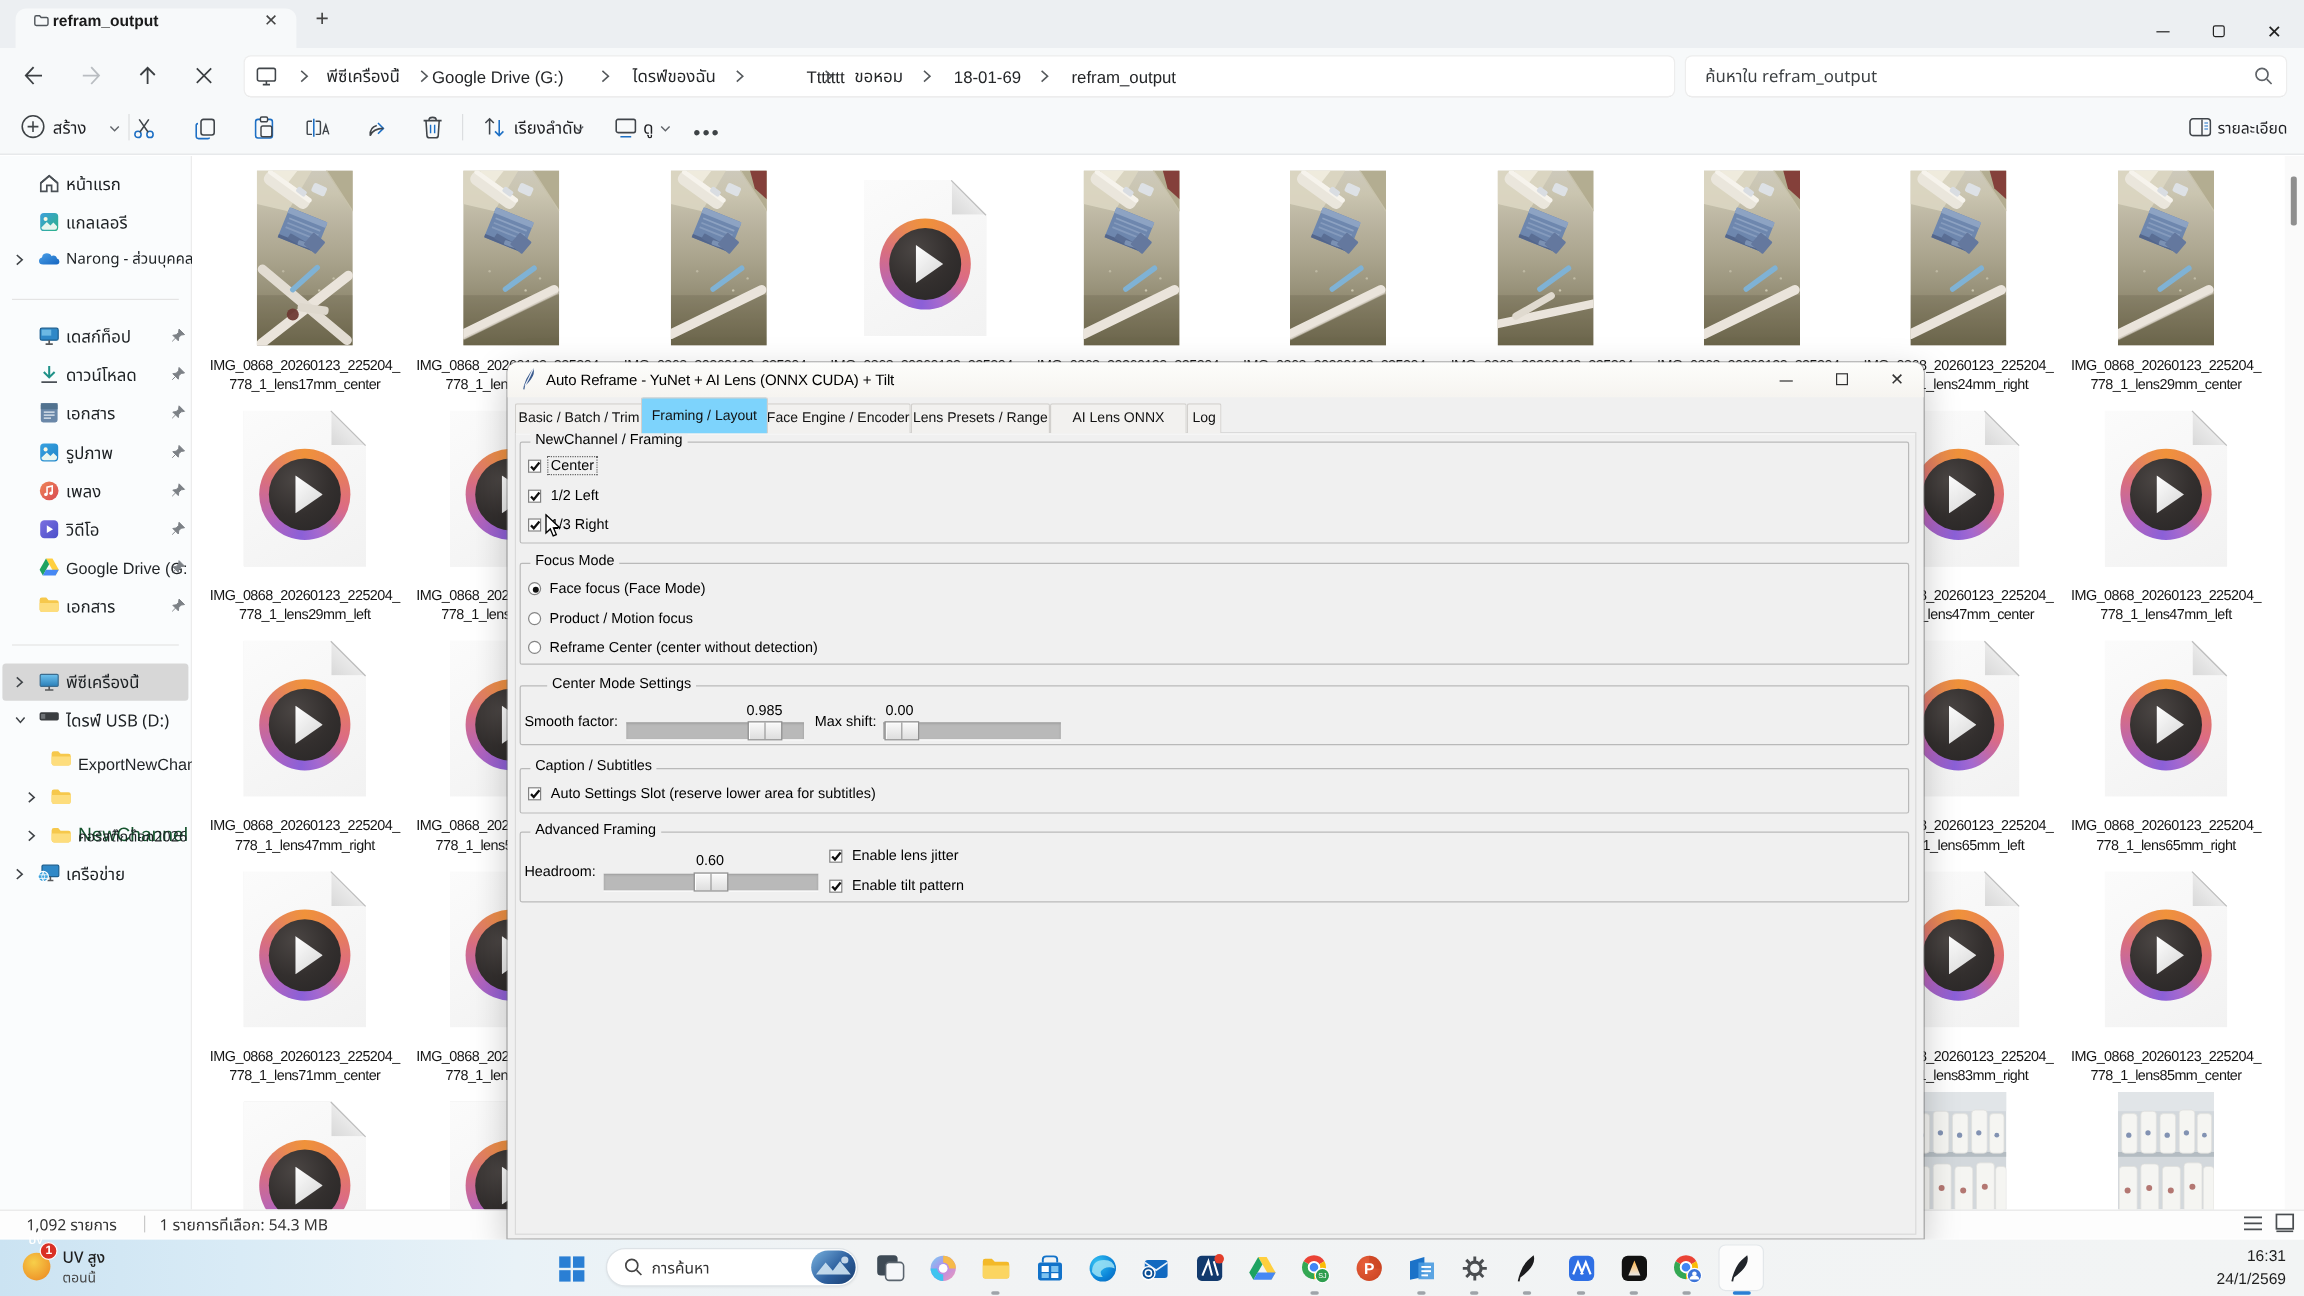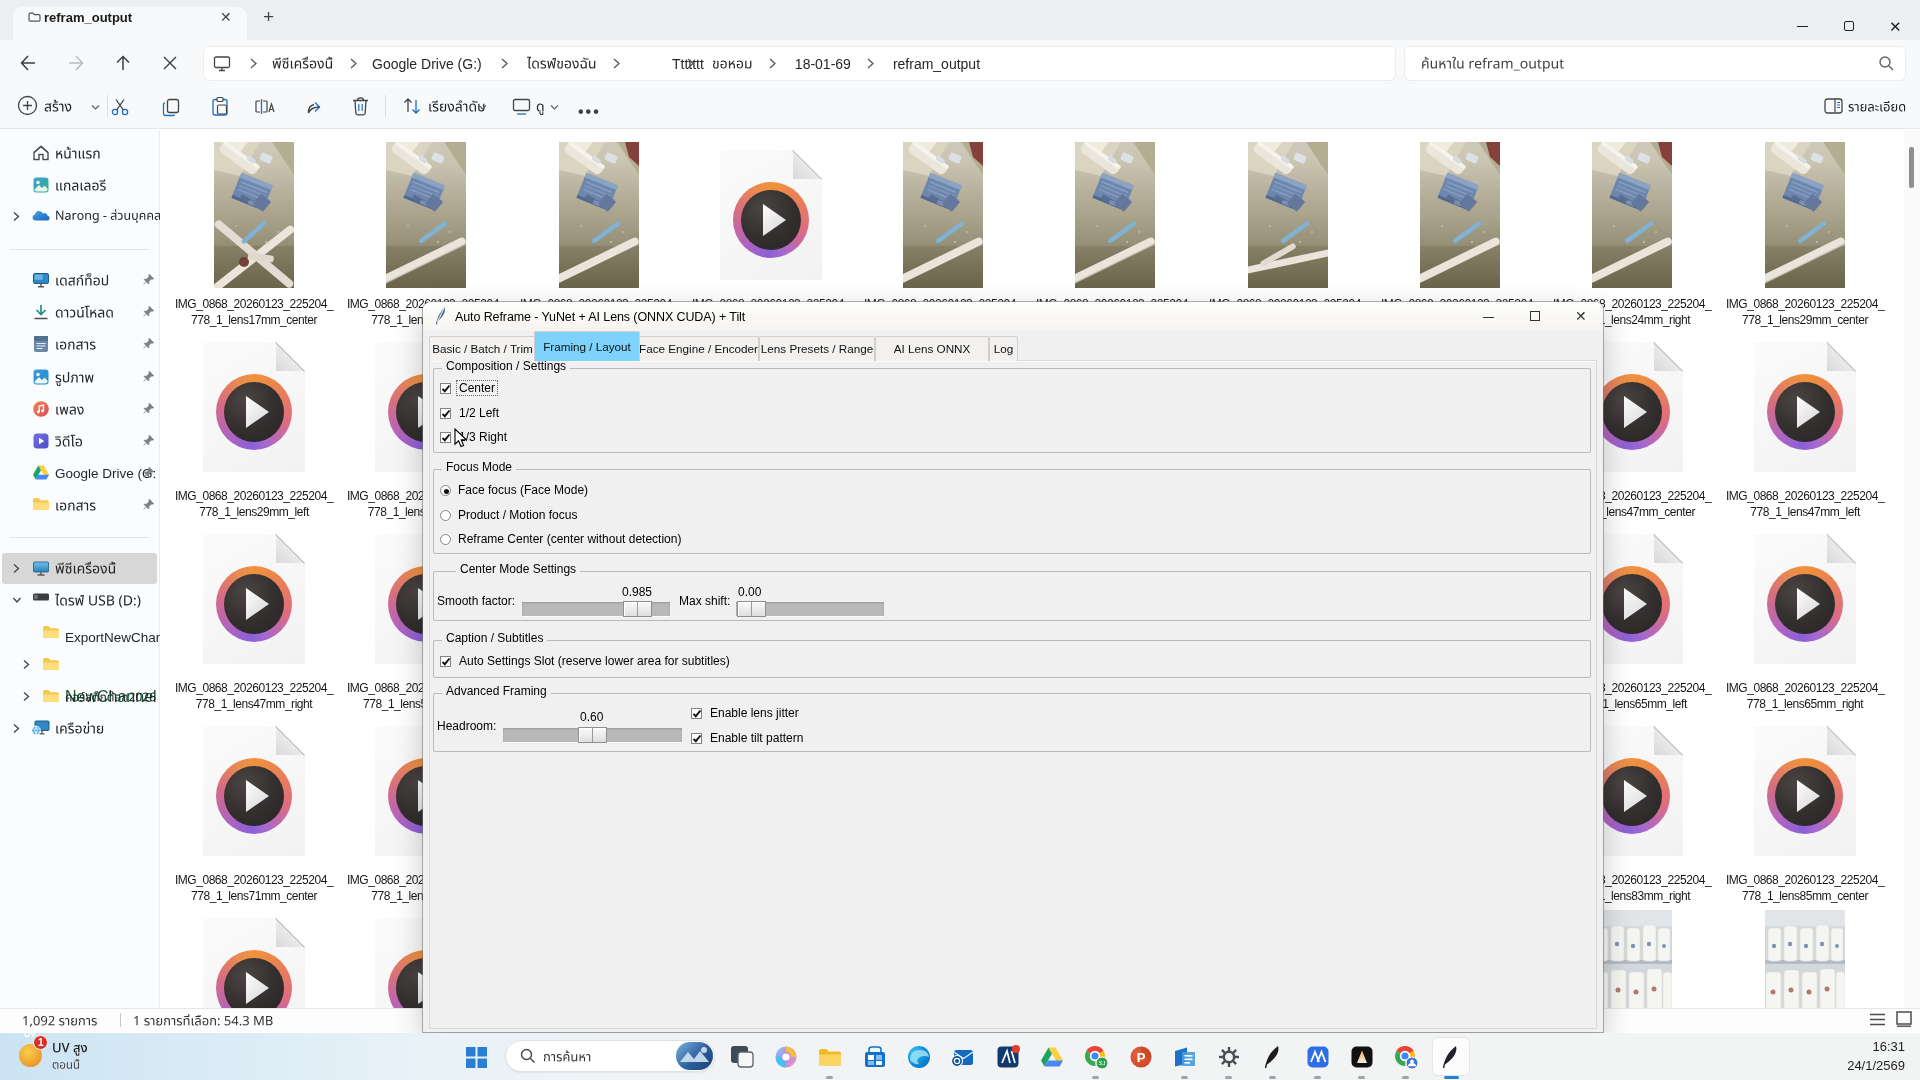--- a/index.html
+++ b/index.html
@@ -174,21 +174,21 @@
   </svg>
 <svg class="tt" style="left:249px;top:57px" width="9" height="13">
     <path d="M2 2 L7 6.5 L2 11" stroke="#55595c" stroke-width="1.3" fill="none"></path>
   </svg>
 <svg class="tt " style="left:272.0px;top:52.6px" width="63" height="21" viewBox="0 -15.40 63 21">
     <path d="M1.96 0.0 0.5740000000000001 -7.672000000000001H1.848L2.394 -4.34Q2.464 -3.934 2.534 -3.29Q2.604 -2.646 2.702 -1.764H2.744Q2.87 -2.366 2.989 -2.842Q3.108 -3.318 3.213 -3.7030000000000003Q3.318 -4.088 3.402 -4.382L4.34 -7.672000000000001H5.362L6.314 -4.382Q6.398000000000001 -4.088 6.503 -3.7030000000000003Q6.6080000000000005 -3.318 6.727 -2.842Q6.846 -2.366 6.972 -1.764H7.0280000000000005Q7.112 -2.646 7.182 -3.29Q7.252 -3.934 7.322 -4.34L7.882000000000001 -7.672000000000001H9.156L7.7700000000000005 0.0H6.5520000000000005L5.264 -4.172Q5.166 -4.522 5.075 -4.9Q4.984 -5.2780000000000005 4.9 -5.894H4.844Q4.788 -5.488 4.718 -5.18Q4.648 -4.872 4.577999999999999 -4.634Q4.508 -4.396 4.438 -4.172L3.178 0.0Z M2.5340000000000007 -8.89V-9.436L3.556 -9.884H8.484V-8.89ZM7.322000000000001 -9.436V-11.018H8.498000000000001V-9.436Z M13.594000000000001 0.14Q12.278 0.14 11.578 -0.504Q10.878 -1.1480000000000001 10.878 -2.422V-3.3040000000000003Q10.878 -4.13 11.158000000000001 -4.585Q11.438 -5.04 11.788 -5.446Q11.998000000000001 -5.684 12.166 -5.8870000000000005Q12.334 -6.09 12.348 -6.3L12.306000000000001 -6.328Q12.152000000000001 -6.216 11.949000000000002 -6.139Q11.746 -6.062 11.494 -6.062Q10.99 -6.062 10.668 -6.405Q10.346 -6.748 10.346 -7.378V-7.672000000000001H11.438Q11.438 -7.252 11.543 -7.063000000000001Q11.648 -6.8740000000000006 11.886000000000001 -6.8740000000000006Q12.040000000000001 -6.8740000000000006 12.208000000000002 -6.93Q12.376000000000001 -6.986 12.516 -7.098L12.782 -7.672000000000001H13.468V-7.042Q13.468 -6.636 13.440000000000001 -6.328Q13.412 -6.0200000000000005 13.286000000000001 -5.7330000000000005Q13.16 -5.446 12.866 -5.0680000000000005Q12.656 -4.8020000000000005 12.488 -4.585000000000001Q12.32 -4.368 12.222000000000001 -4.102Q12.124 -3.8360000000000003 12.124 -3.402V-2.492Q12.124 -1.834 12.334 -1.484Q12.544 -1.1340000000000001 12.88 -1.008Q13.216000000000001 -0.882 13.594000000000001 -0.882Q14.322000000000001 -0.882 14.714000000000002 -1.211Q15.106000000000002 -1.54 15.106000000000002 -2.226V-4.186Q15.106000000000002 -4.704 14.861 -4.977Q14.616 -5.25 14.084 -5.25H14.028V-6.048H14.098Q14.672 -6.048 14.91 -6.314Q15.148 -6.58 15.197 -6.965Q15.246 -7.3500000000000005 15.246 -7.672000000000001H16.492Q16.492 -6.93 16.296 -6.426Q16.1 -5.922 15.484000000000002 -5.684V-5.628Q16.016000000000002 -5.474 16.184 -5.068Q16.352 -4.662 16.352 -4.0600000000000005V-2.156Q16.352 -1.078 15.638 -0.46900000000000003Q14.924 0.14 13.594000000000001 0.14Z M10.318 -8.89V-9.436L11.34 -9.884H16.268V-8.89ZM15.106 -9.436V-11.018H16.282V-9.436Z M20.384 0.14Q20.006 0.14 19.656 0.014000000000000005Q19.306 -0.112 19.082 -0.434Q18.858 -0.756 18.858 -1.33V-7.672000000000001H20.104V-1.484Q20.104 -1.162 20.244 -1.022Q20.384 -0.882 20.692 -0.882Q20.817999999999998 -0.882 20.958 -0.91Q21.098 -0.9380000000000001 21.224 -0.98L21.392 -0.07Q21.125999999999998 0.056 20.874 0.098Q20.622 0.14 20.384 0.14Z M22.778000000000002 0.0V-4.9Q22.778000000000002 -6.314 23.534000000000002 -7.063000000000001Q24.290000000000003 -7.812 25.942 -7.812Q27.608000000000004 -7.812 28.357000000000003 -7.063000000000001Q29.106 -6.314 29.106 -4.9V0.0H27.860000000000003V-4.9Q27.860000000000003 -5.838 27.370000000000005 -6.307Q26.880000000000003 -6.776 25.928 -6.776Q24.990000000000002 -6.776 24.507 -6.307Q24.024 -5.838 24.024 -4.9V-3.346L24.066000000000003 -3.332Q24.374000000000002 -3.878 24.822000000000003 -4.053Q25.270000000000003 -4.228 26.082 -4.228H26.544000000000004V-3.206H26.082Q25.228 -3.206 24.787000000000003 -2.968Q24.346000000000004 -2.73 24.185000000000002 -2.3449999999999998Q24.024 -1.96 24.024 -1.484V0.0Z M33.53 0.14Q32.704 0.14 31.997 -0.02099999999999999Q31.290000000000003 -0.182 30.8 -0.406L31.164 -1.414Q31.458000000000002 -1.302 31.836 -1.1760000000000002Q32.214 -1.05 32.655 -0.9730000000000001Q33.096000000000004 -0.896 33.558 -0.896Q34.300000000000004 -0.896 34.790000000000006 -1.176Q35.28 -1.456 35.28 -1.988Q35.28 -2.31 35.105000000000004 -2.5410000000000004Q34.93 -2.7720000000000002 34.566 -2.968Q34.202000000000005 -3.164 33.628 -3.346Q32.746 -3.626 32.137 -3.941Q31.528000000000002 -4.256 31.213 -4.697Q30.898000000000003 -5.138 30.898000000000003 -5.796Q30.898000000000003 -6.384 31.213 -6.839Q31.528000000000002 -7.2940000000000005 32.193000000000005 -7.553000000000001Q32.858000000000004 -7.812 33.894000000000005 -7.812Q34.566 -7.812 35.161 -7.693Q35.756 -7.574 36.092 -7.364V-6.314Q35.854 -6.426 35.497 -6.538Q35.14 -6.65 34.72 -6.720000000000001Q34.300000000000004 -6.79 33.852000000000004 -6.79Q32.914 -6.79 32.529 -6.503Q32.144000000000005 -6.216 32.144000000000005 -5.852Q32.144000000000005 -5.5440000000000005 32.319 -5.334Q32.494 -5.124 32.921 -4.928Q33.348 -4.732 34.076 -4.48Q34.748000000000005 -4.256 35.30800000000001 -3.962Q35.868 -3.668 36.197 -3.2270000000000003Q36.526 -2.786 36.526 -2.1Q36.526 -1.512 36.239000000000004 -1.001Q35.952 -0.49 35.294 -0.175Q34.636 0.14 33.53 0.14Z M29.876000000000005 -8.89V-9.436L30.898000000000003 -9.884H35.826V-8.89ZM32.760000000000005 -9.436V-11.018H33.796V-9.436ZM34.804 -9.436V-11.018H35.826V-9.436Z M34.580000000000005 -8.89V-11.844H35.812000000000005V-8.89Z M40.922000000000004 0.14Q39.410000000000004 0.14 38.661 -0.651Q37.912000000000006 -1.442 37.912000000000006 -3.136Q37.912000000000006 -3.416 37.93300000000001 -3.745Q37.954 -4.074 37.982 -4.396H40.922000000000004V-3.416H39.158V-3.136Q39.158 -2.254 39.354 -1.7570000000000001Q39.550000000000004 -1.26 39.935 -1.064Q40.32 -0.868 40.894000000000005 -0.868Q41.524 -0.868 41.986000000000004 -1.106Q42.448 -1.344 42.7 -1.9740000000000002Q42.952000000000005 -2.604 42.952000000000005 -3.7800000000000002Q42.952000000000005 -4.816 42.72800000000001 -5.474Q42.504000000000005 -6.132000000000001 41.993 -6.454000000000001Q41.482 -6.776 40.614000000000004 -6.776Q40.166000000000004 -6.776 39.746 -6.699Q39.326 -6.622 38.934 -6.475Q38.542 -6.328 38.164 -6.104V-7.266Q38.444 -7.42 38.85 -7.539Q39.256 -7.658 39.746 -7.735Q40.236000000000004 -7.812 40.768 -7.812Q42.0 -7.812 42.763000000000005 -7.315Q43.526 -6.8180000000000005 43.876000000000005 -5.915000000000001Q44.226 -5.0120000000000005 44.226 -3.7800000000000002Q44.226 -2.548 43.903999999999996 -1.666Q43.582 -0.784 42.861000000000004 -0.322Q42.14 0.14 40.922000000000004 0.14Z M47.502 0.0 45.108000000000004 -7.672000000000001H46.368L48.440000000000005 -1.078H48.608000000000004Q48.944 -1.078 49.266000000000005 -1.239Q49.58800000000001 -1.4000000000000001 49.812000000000005 -1.6520000000000001Q50.232000000000006 -2.114 50.428000000000004 -2.8209999999999997Q50.624 -3.528 50.624 -4.214Q50.624 -5.376 50.099000000000004 -6.041Q49.574000000000005 -6.706 48.650000000000006 -6.706Q48.468 -6.706 48.293000000000006 -6.678000000000001Q48.118 -6.65 48.00600000000001 -6.6080000000000005L47.69800000000001 -7.602Q47.992000000000004 -7.686 48.251000000000005 -7.714Q48.510000000000005 -7.742 48.720000000000006 -7.742Q49.42 -7.742 49.973 -7.539Q50.526 -7.336 50.918000000000006 -6.944Q51.408 -6.468 51.639 -5.754Q51.870000000000005 -5.04 51.870000000000005 -4.172Q51.870000000000005 -3.08 51.534000000000006 -2.233Q51.19800000000001 -1.3860000000000001 50.694 -0.882Q50.288000000000004 -0.47600000000000003 49.7 -0.23800000000000002Q49.112 0.0 48.202000000000005 0.0Z M56.406 0.14Q55.58 0.14 54.985 -0.147Q54.39 -0.434 54.075 -1.022Q53.76 -1.61 53.76 -2.548V-7.672000000000001H55.006V-2.618Q55.006 -1.778 55.433 -1.344Q55.86 -0.91 56.672 -0.91Q57.652 -0.91 58.191 -1.54Q58.73 -2.17 58.73 -3.234V-7.672000000000001H59.976V0.0H58.94L58.884 -1.1340000000000001H58.814Q58.562 -0.5740000000000001 57.93899999999999 -0.21700000000000003Q57.315999999999995 0.14 56.406 0.14Z M54.012 -8.89V-9.436L55.034 -9.884H59.961999999999996V-8.89ZM58.8 -9.436V-11.018H59.976V-9.436Z M56.056 -8.89V-9.506Q56.336 -9.562 56.629999999999995 -9.667Q56.924 -9.772 57.12 -9.947Q57.315999999999995 -10.122 57.315999999999995 -10.374Q57.315999999999995 -10.542 57.211 -10.661Q57.105999999999995 -10.78 56.882 -10.78Q56.742 -10.78 56.595 -10.724Q56.448 -10.668000000000001 56.336 -10.626L56.056 -11.396Q56.336 -11.620000000000001 56.679 -11.690000000000001Q57.022 -11.76 57.232 -11.76Q57.792 -11.76 58.107 -11.452Q58.422 -11.144 58.422 -10.668000000000001Q58.422 -10.276 58.218999999999994 -9.989Q58.016 -9.702 57.75 -9.534L57.61 -9.870000000000001H60.396V-8.89Z" fill="#242628"></path>
   </svg>
 <svg class="tt" style="left:349px;top:57px" width="9" height="13">
     <path d="M2 2 L7 6.5 L2 11" stroke="#55595c" stroke-width="1.3" fill="none"></path>
   </svg>
-<div class="crumb" style="left:372px;top:56px">Google Drive (G:)</div>
+<div class="crumb" style="left:360px;top:56px">Google Drive (G:)</div>
 <svg class="tt" style="left:500px;top:57px" width="9" height="13">
     <path d="M2 2 L7 6.5 L2 11" stroke="#55595c" stroke-width="1.3" fill="none"></path>
   </svg>
 <svg class="tt " style="left:526.9px;top:52.6px" width="72" height="21" viewBox="0 -15.40 72 21">
     <path d="M1.54 -6.272V-8.778Q1.54 -9.31 1.638 -9.639Q1.736 -9.968 1.904 -10.178Q2.072 -10.388 2.2680000000000002 -10.528L2.254 -10.584H-0.182L0.14 -11.564H4.088V-10.584Q3.5700000000000003 -10.584 3.178 -10.248000000000001Q2.786 -9.912 2.786 -9.016V-6.272ZM3.0660000000000003 0.14Q2.688 0.14 2.338 0.014000000000000005Q1.988 -0.112 1.764 -0.434Q1.54 -0.756 1.54 -1.33V-7.672000000000001H2.786V-1.484Q2.786 -1.162 2.926 -1.022Q3.0660000000000003 -0.882 3.374 -0.882Q3.5 -0.882 3.64 -0.91Q3.7800000000000002 -0.9380000000000001 3.906 -0.98L4.074 -0.07Q3.8080000000000003 0.056 3.556 0.098Q3.3040000000000003 0.14 3.0660000000000003 0.14Z M8.008000000000001 0.14Q6.888 0.14 6.251 -0.385Q5.614000000000001 -0.91 5.355 -1.806Q5.096 -2.702 5.096 -3.7800000000000002Q5.096 -4.97 5.341 -5.747Q5.586 -6.524 6.041 -6.979Q6.496 -7.434 7.133000000000001 -7.623Q7.7700000000000005 -7.812 8.54 -7.812Q9.66 -7.812 10.367 -7.4830000000000005Q11.074000000000002 -7.154 11.41 -6.552Q11.746 -5.95 11.746 -5.11V0.0H10.514V-4.998Q10.514 -5.8660000000000005 10.08 -6.321Q9.646 -6.776 8.582 -6.776Q7.938000000000001 -6.776 7.4270000000000005 -6.538Q6.916 -6.3 6.6290000000000004 -5.656000000000001Q6.3420000000000005 -5.0120000000000005 6.3420000000000005 -3.766Q6.3420000000000005 -2.954 6.503 -2.303Q6.664 -1.6520000000000001 7.07 -1.274Q7.476000000000001 -0.896 8.204 -0.896Q8.414000000000001 -0.896 8.596 -0.924Q8.778 -0.9520000000000001 8.946000000000002 -1.008L9.072 -0.042Q8.848 0.056 8.561 0.098Q8.274000000000001 0.14 8.008000000000001 0.14Z M16.17 0.14Q15.344000000000001 0.14 14.637 -0.02099999999999999Q13.930000000000001 -0.182 13.440000000000001 -0.406L13.804 -1.414Q14.098 -1.302 14.476 -1.1760000000000002Q14.854000000000001 -1.05 15.295000000000002 -0.9730000000000001Q15.736 -0.896 16.198 -0.896Q16.94 -0.896 17.43 -1.176Q17.92 -1.456 17.92 -1.988Q17.92 -2.31 17.745 -2.5410000000000004Q17.57 -2.7720000000000002 17.206000000000003 -2.968Q16.842000000000002 -3.164 16.268 -3.346Q15.386000000000001 -3.626 14.777000000000001 -3.941Q14.168000000000001 -4.256 13.853000000000002 -4.697Q13.538 -5.138 13.538 -5.796Q13.538 -6.384 13.853000000000002 -6.839Q14.168000000000001 -7.2940000000000005 14.833000000000002 -7.553000000000001Q15.498000000000001 -7.812 16.534 -7.812Q17.206000000000003 -7.812 17.801000000000002 -7.693Q18.396 -7.574 18.732 -7.364V-6.314Q18.494 -6.426 18.137 -6.538Q17.78 -6.65 17.36 -6.720000000000001Q16.94 -6.79 16.492 -6.79Q15.554 -6.79 15.169 -6.503Q14.784 -6.216 14.784 -5.852Q14.784 -5.5440000000000005 14.959 -5.334Q15.134 -5.124 15.561 -4.928Q15.988000000000001 -4.732 16.716 -4.48Q17.388 -4.256 17.948 -3.962Q18.508000000000003 -3.668 18.837000000000003 -3.2270000000000003Q19.166 -2.786 19.166 -2.1Q19.166 -1.512 18.878999999999998 -1.001Q18.592 -0.49 17.933999999999997 -0.175Q17.276 0.14 16.17 0.14Z M21.616 0.0 20.286 -7.672000000000001H21.56L22.05 -4.34Q22.078 -4.214 22.119999999999997 -3.7940000000000005Q22.162 -3.374 22.225 -2.8280000000000003Q22.288 -2.282 22.344 -1.764H22.414Q22.484 -2.156 22.582 -2.569Q22.68 -2.982 22.799 -3.4370000000000003Q22.918 -3.892 23.058 -4.382L24.009999999999998 -7.672000000000001H25.018L25.97 -4.382Q26.11 -3.892 26.229 -3.4370000000000003Q26.348 -2.982 26.445999999999998 -2.569Q26.544 -2.156 26.614 -1.764H26.67Q26.726 -2.338 26.775 -2.814Q26.823999999999998 -3.29 26.866 -3.682Q26.908 -4.074 26.936 -4.34L27.734 -10.43H28.966L27.426000000000002 0.0H26.194L24.92 -4.172Q24.822 -4.466 24.738 -4.872Q24.654 -5.2780000000000005 24.556 -5.894H24.5Q24.43 -5.488 24.367 -5.18Q24.304000000000002 -4.872 24.241 -4.634Q24.178 -4.396 24.108 -4.172L22.834 0.0Z M25.718 -8.484Q25.62 -8.638 25.557000000000002 -8.883Q25.494 -9.128 25.494 -9.366Q25.494 -9.66 25.62 -9.919Q25.746000000000002 -10.178 26.068 -10.346Q26.39 -10.514 26.964000000000002 -10.514H28.882V-9.548H27.286Q27.006 -9.548 26.838 -9.443000000000001Q26.67 -9.338000000000001 26.67 -9.086Q26.67 -8.988 26.705000000000002 -8.876Q26.740000000000002 -8.764 26.796000000000003 -8.652000000000001Z M33.096000000000004 0.14Q31.78 0.14 31.059 -0.49700000000000005Q30.338 -1.1340000000000001 30.338 -2.408V-3.262Q30.338 -3.962 30.534 -4.368Q30.73 -4.774 30.954 -5.0680000000000005Q31.192 -5.39 31.367 -5.628Q31.542 -5.8660000000000005 31.542 -6.202Q31.542 -6.496 31.395000000000003 -6.622Q31.248 -6.748 31.024 -6.748Q30.856 -6.748 30.667 -6.692Q30.478 -6.636 30.296000000000003 -6.5520000000000005L30.016000000000002 -7.448Q30.268 -7.6160000000000005 30.639000000000003 -7.686Q31.01 -7.756 31.290000000000003 -7.756Q31.808 -7.756 32.123000000000005 -7.574Q32.438 -7.392 32.578 -7.077Q32.718 -6.7620000000000005 32.718 -6.3420000000000005Q32.718 -5.824 32.543000000000006 -5.4879999999999995Q32.368 -5.152 32.13 -4.83Q31.892000000000003 -4.48 31.738000000000003 -4.158Q31.584000000000003 -3.8360000000000003 31.584000000000003 -3.318V-2.492Q31.584000000000003 -1.848 31.794000000000004 -1.4980000000000002Q32.004000000000005 -1.1480000000000001 32.354 -1.0150000000000001Q32.704 -0.882 33.096000000000004 -0.882Q33.796 -0.882 34.167 -1.211Q34.538000000000004 -1.54 34.538000000000004 -2.226V-7.672000000000001H35.784V-2.156Q35.784 -1.078 35.105000000000004 -0.46900000000000003Q34.426 0.14 33.096000000000004 0.14Z M40.768 0.14Q39.256 0.14 38.507000000000005 -0.651Q37.758 -1.442 37.758 -3.136Q37.758 -3.416 37.778999999999996 -3.745Q37.8 -4.074 37.827999999999996 -4.396H40.768V-3.416H39.004V-3.136Q39.004 -2.254 39.2 -1.7570000000000001Q39.396 -1.26 39.781 -1.064Q40.166 -0.868 40.74 -0.868Q41.37 -0.868 41.831999999999994 -1.106Q42.294 -1.344 42.546 -1.9740000000000002Q42.798 -2.604 42.798 -3.7800000000000002Q42.798 -4.816 42.574 -5.474Q42.35 -6.132000000000001 41.839 -6.454000000000001Q41.328 -6.776 40.46 -6.776Q40.012 -6.776 39.592 -6.699Q39.172 -6.622 38.78 -6.475Q38.388 -6.328 38.01 -6.104V-7.266Q38.29 -7.42 38.696 -7.539Q39.102 -7.658 39.592 -7.735Q40.082 -7.812 40.614 -7.812Q41.846 -7.812 42.608999999999995 -7.315Q43.372 -6.8180000000000005 43.722 -5.915000000000001Q44.072 -5.0120000000000005 44.072 -3.7800000000000002Q44.072 -2.548 43.75 -1.666Q43.428 -0.784 42.706999999999994 -0.322Q41.986 0.14 40.768 0.14Z M47.348 0.0 44.954 -7.672000000000001H46.214L48.286 -1.078H48.454Q48.79 -1.078 49.111999999999995 -1.239Q49.434 -1.4000000000000001 49.658 -1.6520000000000001Q50.078 -2.114 50.274 -2.8209999999999997Q50.47 -3.528 50.47 -4.214Q50.47 -5.376 49.945 -6.041Q49.42 -6.706 48.496 -6.706Q48.314 -6.706 48.138999999999996 -6.678000000000001Q47.964 -6.65 47.852000000000004 -6.6080000000000005L47.544 -7.602Q47.838 -7.686 48.097 -7.714Q48.356 -7.742 48.566 -7.742Q49.266 -7.742 49.819 -7.539Q50.372 -7.336 50.764 -6.944Q51.254 -6.468 51.485 -5.754Q51.716 -5.04 51.716 -4.172Q51.716 -3.08 51.379999999999995 -2.233Q51.044 -1.3860000000000001 50.54 -0.882Q50.134 -0.47600000000000003 49.546 -0.23800000000000002Q48.958 0.0 48.048 0.0Z M56.182 0.14Q55.398 0.14 54.81700000000001 -0.133Q54.236000000000004 -0.406 53.92100000000001 -0.9730000000000001Q53.606 -1.54 53.606 -2.436V-4.382H54.838V-2.5340000000000003Q54.838 -1.764 55.244 -1.337Q55.65 -0.91 56.462 -0.91Q57.456 -0.91 58.002 -1.5330000000000001Q58.548 -2.156 58.548 -3.178V-4.438Q58.548 -5.362 58.275000000000006 -5.866Q58.002 -6.37 57.498000000000005 -6.573Q56.994 -6.776 56.28 -6.776Q55.608000000000004 -6.776 54.971000000000004 -6.6080000000000005Q54.334 -6.44 53.732 -6.062V-7.224Q54.138 -7.462 54.858999999999995 -7.6370000000000005Q55.58 -7.812 56.434000000000005 -7.812Q57.624 -7.812 58.366 -7.434Q59.108000000000004 -7.056 59.45100000000001 -6.328Q59.794000000000004 -5.6000000000000005 59.794000000000004 -4.522V0.0H58.772L58.702 -1.1340000000000001H58.646Q58.408 -0.5740000000000001 57.771 -0.21700000000000003Q57.134 0.14 56.182 0.14Z M57.904 -8.89Q57.316 -8.89 56.96600000000001 -9.058Q56.61600000000001 -9.226 56.455000000000005 -9.492Q56.294000000000004 -9.758000000000001 56.294000000000004 -10.052Q56.294000000000004 -10.262 56.357 -10.507000000000001Q56.42 -10.752 56.518 -10.906L57.568000000000005 -10.724Q57.540000000000006 -10.668000000000001 57.512 -10.535Q57.484 -10.402000000000001 57.484 -10.290000000000001Q57.484 -10.108 57.596000000000004 -9.975000000000001Q57.708000000000006 -9.842 57.974000000000004 -9.842H61.516000000000005V-8.89Z M64.708 0.14Q63.882000000000005 0.14 63.287000000000006 -0.147Q62.69200000000001 -0.434 62.37700000000001 -1.022Q62.062000000000005 -1.61 62.062000000000005 -2.548V-7.672000000000001H63.30800000000001V-2.618Q63.30800000000001 -1.778 63.73500000000001 -1.344Q64.162 -0.91 64.974 -0.91Q65.95400000000001 -0.91 66.49300000000001 -1.54Q67.03200000000001 -2.17 67.03200000000001 -3.234V-7.672000000000001H68.278V0.0H67.242L67.186 -1.1340000000000001H67.116Q66.864 -0.5740000000000001 66.24100000000001 -0.21700000000000003Q65.61800000000001 0.14 64.708 0.14Z" fill="#242628"></path>
   </svg>
 <svg class="tt" style="left:612px;top:57px" width="9" height="13">
     <path d="M2 2 L7 6.5 L2 11" stroke="#55595c" stroke-width="1.3" fill="none"></path>
   </svg>
 <div class="crumb" style="left:672px;top:56px">Ttttttt</div>
@@ -683,21 +683,21 @@
 <div class="tt" style="left:1530px;top:311px;width:10px;height:10px;border:1.2px solid #333"></div>
 <div class="tt" style="left:1575px;top:308px;font-size:14px;color:#333">✕</div>
 <div class="a" id="dpage"></div>
 <div class="a dtab" style="left:429px;top:336px;width:107px;height:25px;line-height:24px">Basic / Batch / Trim</div>
 <div class="a dtab" style="left:534px;top:331px;width:106px;height:30px;line-height:30px;background:#7dd3fc;z-index:5">Framing / Layout</div>
 <div class="a dtab" style="left:638px;top:336px;width:121px;height:25px;line-height:24px">Face Engine / Encoder</div>
 <div class="a dtab" style="left:759px;top:336px;width:116px;height:25px;line-height:24px">Lens Presets / Range</div>
 <div class="a dtab" style="left:875px;top:336px;width:114px;height:25px;line-height:24px">AI Lens ONNX</div>
 <div class="a dtab" style="left:989px;top:336px;width:29px;height:25px;line-height:24px">Log</div>
 <div class="a grp" style="left:433px;top:368px;width:1158px;height:85px"></div>
-<div class="a glab" style="left:442px;top:359px">Composition / Settings</div>
+<div class="a glab" style="left:442px;top:359px">NewChannel / Framing</div>
 <div class="a grp" style="left:433px;top:469px;width:1158px;height:85px"></div>
 <div class="a glab" style="left:442px;top:460px">Focus Mode</div>
 <div class="a grp" style="left:433px;top:571px;width:1158px;height:50px"></div>
 <div class="a glab" style="left:456px;top:562px">Center Mode Settings</div>
 <div class="a grp" style="left:433px;top:640px;width:1158px;height:38px"></div>
 <div class="a glab" style="left:442px;top:631px">Caption / Subtitles</div>
 <div class="a grp" style="left:433px;top:693px;width:1158px;height:59px"></div>
 <div class="a glab" style="left:442px;top:684px">Advanced Framing</div>
 <div class="a cb" style="left:440px;top:383px"></div>
 <svg class="tt" style="left:441px;top:384px" width="10" height="10">

